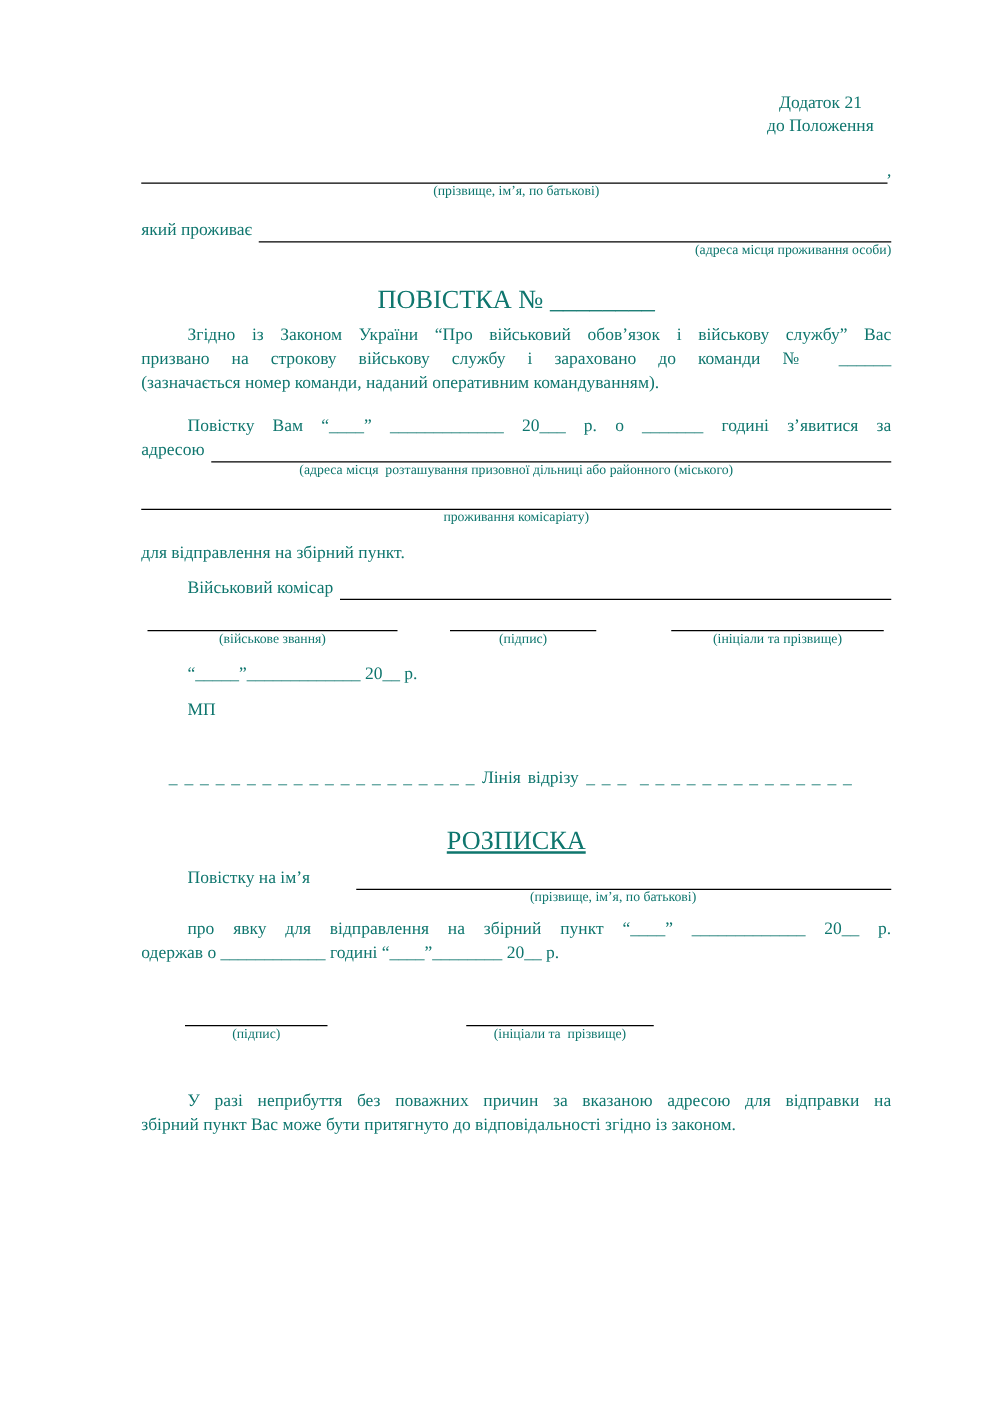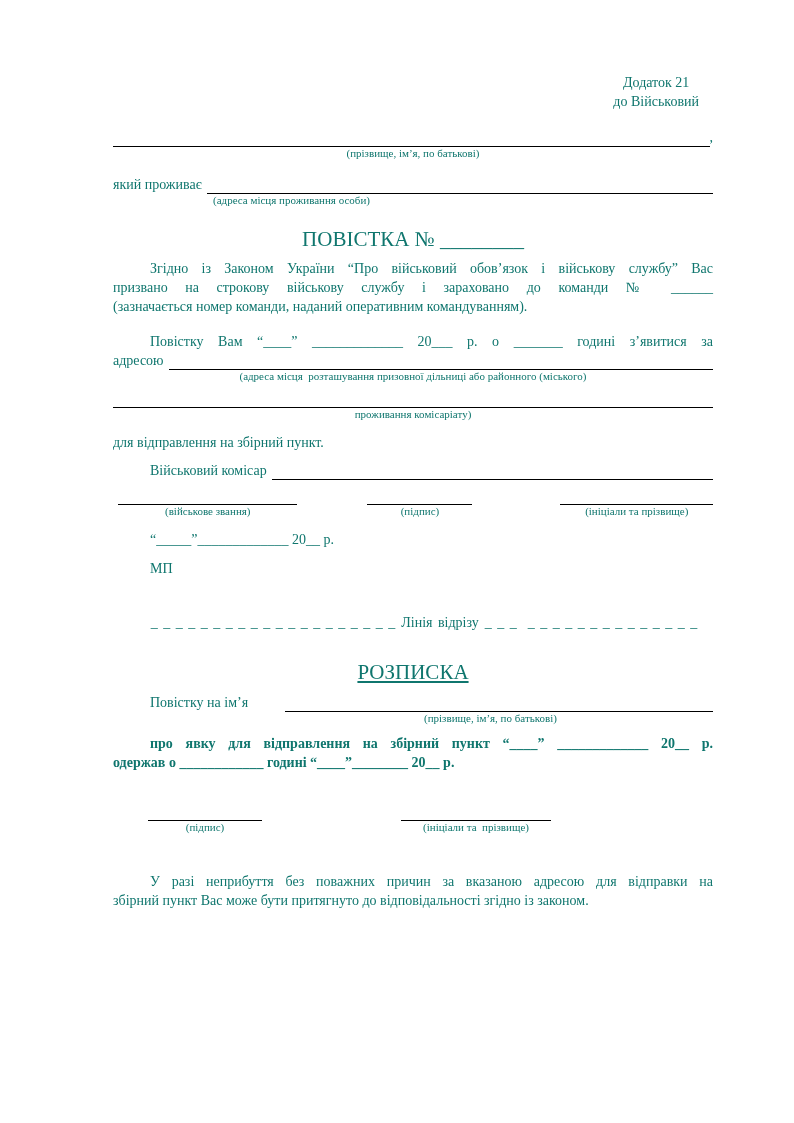--- a/index.html
+++ b/index.html
@@ -22,69 +22,69 @@
   .appendix-inner { display: inline-block; text-align: center; margin-right: 14px; }
 
   .row { display: flex; align-items: stretch; min-height: 19px; }
   .blank { border-bottom: 1px solid #000; }
   .fill { flex: 1 1 auto; }
   .lbl { white-space: pre; padding-right: 5px; }
   .indent-pad { padding-left: 37px; }
 
   .hint { font-size: 11px; line-height: 13px; white-space: pre-wrap; }
   .center { text-align: center; }
-  .residence-hint { margin-left: 100px; text-align: left; }
+  .residence-hint { margin-left: 100px; text-align: right; }
   .receipt-name-hint { margin-left: 155px; text-align: center; }
 
   .title { font-size: 21px; line-height: 22px; text-align: center; }
   .summons-title { margin-top: 21px; }
   .receipt-title { margin-top: 10px; text-decoration: underline; }
 
   .jline { text-align: justify; text-align-last: justify; }
   .indent { text-indent: 37px; }
 
   .para1 { margin-top: 9px; }
   .para2 { margin-top: 16px; }
   .full-line { height: 10px; margin-top: 14px; }
   .dispatch { margin-top: 12px; }
   .commissar-row { margin-top: 9px; }
 
-  .sig-row { display: flex; align-items: flex-start; gap: 28px; }
+  .sig-row { display: flex; align-items: flex-start; }
   .sig-col { display: flex; flex-direction: column; }
   .sig-line { height: 16px; border-bottom: 1px solid #000; width: 100%; }
   .sig-row-1 { margin-top: 8px; }
   .col-rank  { width: 200px; margin-left: 5px; }
   .col-sign  { width: 117px; margin-left: 42px; }
   .col-name  { width: 170px; margin-left: 60px; }
   .sig-row-2 { margin-top: 32px; }
   .col-sign2 { width: 114px; margin-left: 35px; }
   .col-name2 { width: 150px; margin-left: 111px; }
 
   .date-line { margin-top: 12px; padding-left: 37px; }
   .stamp { margin-top: 10px; padding-left: 37px; }
 
-  .cutline { margin-top: 16px; text-align: center; white-space: pre; word-spacing: 2px; }
+  .cutline { margin-top: 16px; text-align: left; white-space: pre; word-spacing: 2px; }
   .cutlabel { padding: 0 6px; }
 
   .name-row { margin-top: 17px; }
   .residence-row { margin-top: 15px; }
   .receipt-name-row { margin-top: 10px; gap: 32px; }
-  .receipt-body { margin-top: 9px; font-weight: bold; }
+  .receipt-body { margin-top: 9px; }
   .warning { margin-top: 38px; }
   .comma { align-self: flex-end; }
 </style>
 </head>
 <body>
 
 <div class="page">
 
   <div class="appendix">
     <div class="appendix-inner">
       <div>Додаток 21</div>
-      <div>до Військовий</div>
+      <div>до Положення</div>
     </div>
   </div>
 
   <div class="row name-row">
     <span class="blank fill"></span>
     <span class="comma">,</span>
   </div>
   <div class="hint center">(прізвище, ім’я, по батькові)</div>
 
   <div class="row residence-row">

